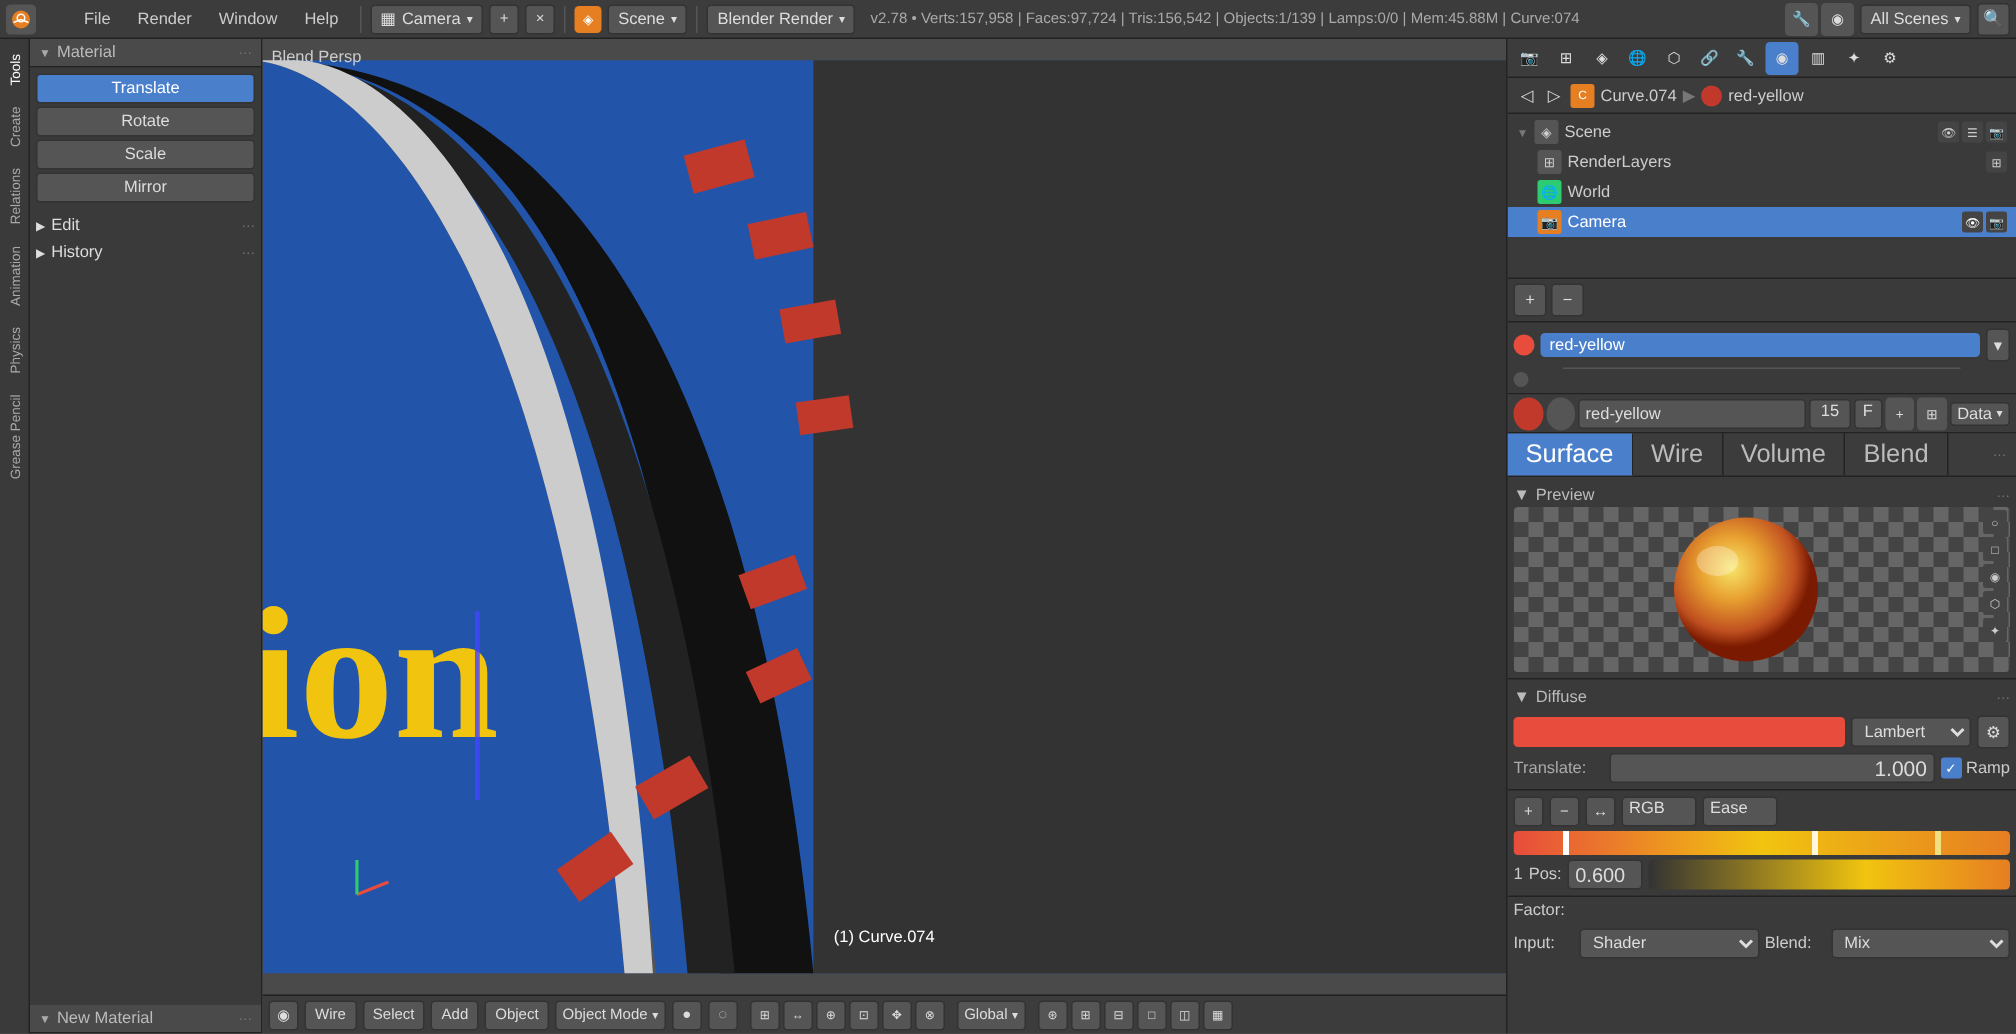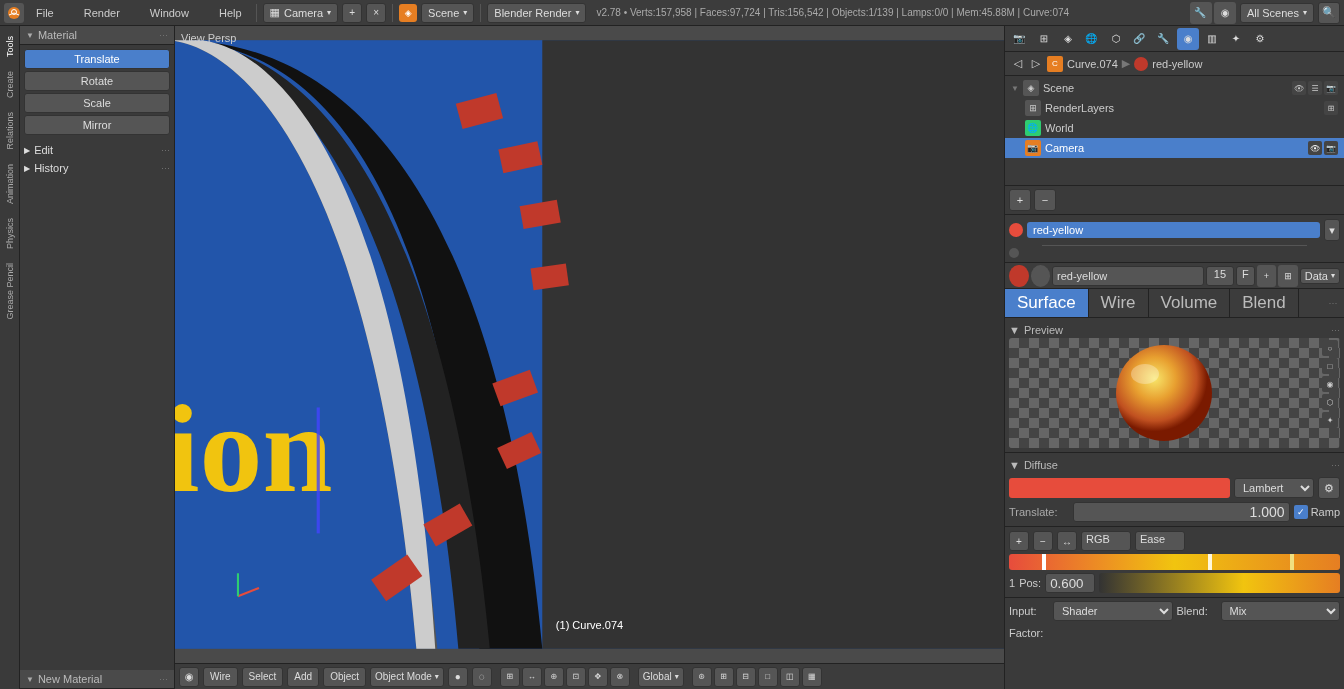--- a/index.html
+++ b/index.html
@@ -15,21 +15,21 @@
       padding: 0 4px;
       gap: 4px;
     }
     .tb-icon {
       width: 20px; height: 20px;
       background: #555;
       border-radius: 3px;
       display: flex; align-items: center; justify-content: center;
       font-size: 9px;
     }
-    .tb-menu { display: flex; align-items: center; gap: 14px; }
+    .tb-menu { display: flex; align-items: center; gap: 2px; margin-left: 20px; }
     .tb-menu-item {
       padding: 2px 8px;
       color: #ccc;
       font-size: 11px;
       cursor: pointer;
     }
     .tb-separator { width: 1px; height: 18px; background: #555; margin: 0 2px; }
     .tb-dropdown {
       background: #555;
       border: 1px solid #333;
@@ -684,21 +684,21 @@
 
         <text x="-10" y="430" font-size="120" font-family="Arial Black" font-weight="900" fill="#f1c40f">ion</text>
 
         <rect x="135" y="350" width="3" height="120" fill="#4444ff" opacity="0.8"></rect>
 
         <g transform="translate(60, 530)">
           <line x1="0" y1="0" x2="20" y2="-8" stroke="#e74c3c" stroke-width="2"></line>
           <line x1="0" y1="0" x2="0" y2="-22" stroke="#2ecc71" stroke-width="2"></line>
         </g>
       </svg>
-      <div class="viewport-label">View Persp</div>
+      <div class="viewport-label">Blend Persp</div>
       <div class="object-label">(1) Curve.074</div>
     </div>
 
     <div id="viewport-bottom">
       <div class="vp-icon">◉</div>
       <div class="vp-btn">Wire</div>
       <div class="vp-btn">Select</div>
       <div class="vp-btn">Add</div>
       <div class="vp-btn">Object</div>
       <div class="vp-dropdown">
@@ -910,27 +910,27 @@
       </div>
       <div class="pos-row">
         <span>1</span>
         <span>Pos:</span>
         <input class="pos-value" value="0.600" style="">
         <div style="flex:1;height:20px;background:linear-gradient(to right,#333 0%,#f1c40f 60%,#e67e22 100%);border-radius:3px"></div>
       </div>
     </div>
 
     <div class="input-row">
+      <span>Factor:</span>
+    </div>
+    <div class="input-row">
       <span class="input-label">Input:</span>
       <select class="input-select">
         <option>Shader</option>
       </select>
       <span class="input-label">Blend:</span>
       <select class="input-select">
         <option>Mix</option>
       </select>
     </div>
-    <div class="input-row">
-      <span>Factor:</span>
-    </div>
 
   </div>
 </div>
 
 </body></html>

